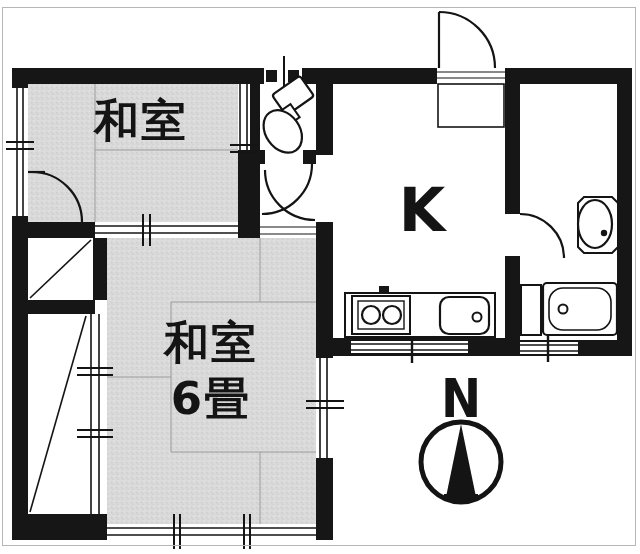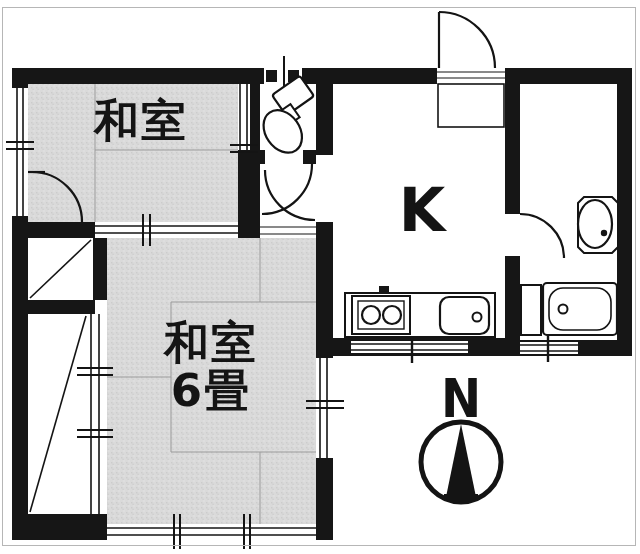--- a/index.html
+++ b/index.html
@@ -225,20 +225,20 @@
   <g>
     <circle cx="461" cy="462" r="40" fill="none" stroke="var(--ink,#141414)" stroke-width="5"></circle>
     <polygon points="461,424 446,497 476,497" fill="var(--ink,#141414)"></polygon>
     <rect x="444" y="494" width="34" height="6" fill="var(--ink,#141414)"></rect>
   </g>
 </svg>
 
 <div class="label room-label" id="room1-name" style="left:58px;top:98px;width:166px;">和室</div>
 
 <div class="label room-label" id="room2-name" style="left:128px;top:320px;width:166px;">和室</div>
-<div class="label room-label" id="room2-size" style="left:128px;top:368px;width:166px;">6畳</div>
+<div class="label room-label" id="room2-size" style="left:128px;top:376px;width:166px;">6畳</div>
 
 <div class="label" id="kitchen-label" style="left:380px;top:180px;width:84px;">K</div>
 
 <div class="label" id="compass-label" style="left:421px;top:374px;width:80px;">N</div>
 
 <div id="frame"></div>
 </div>
 
 </body></html>

